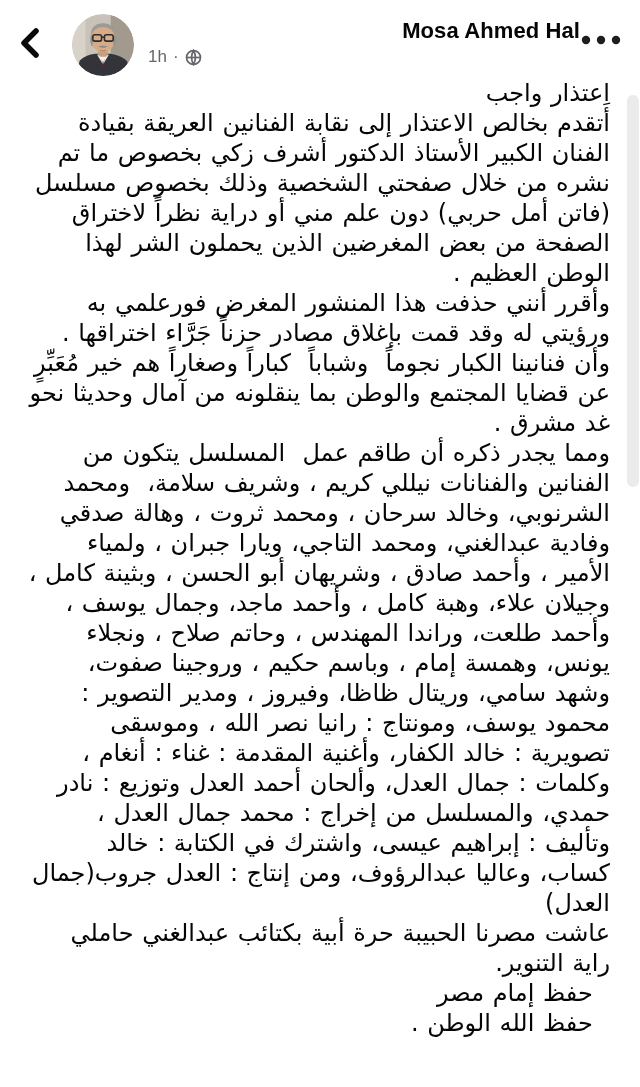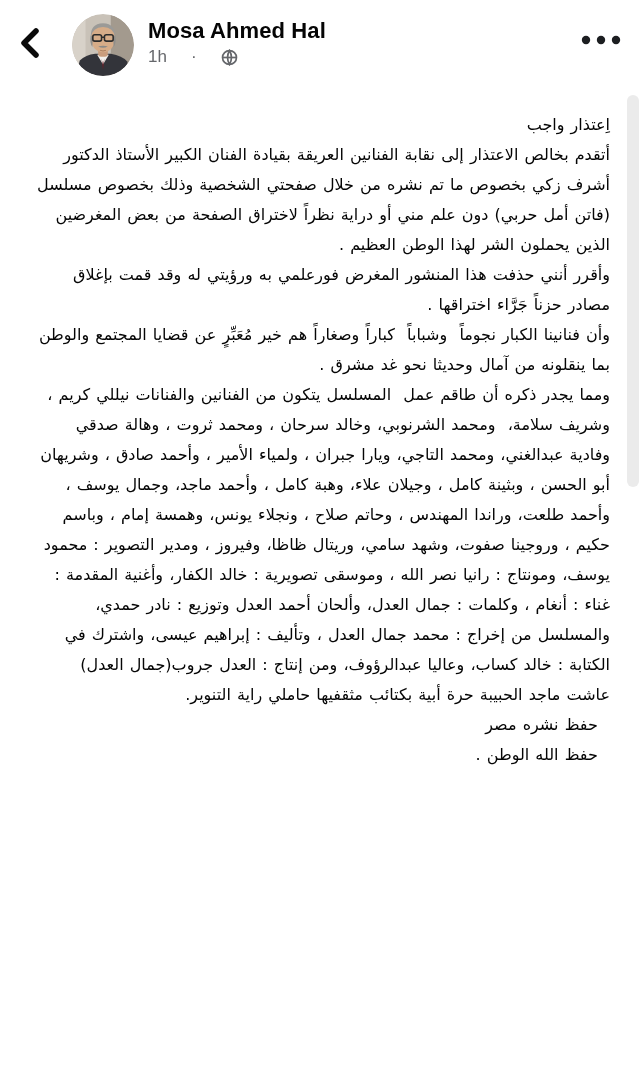--- a/index.html
+++ b/index.html
@@ -43,46 +43,47 @@
     flex: 1 1 auto;
     min-width: 0;
   }
   .profile-name {
     font-family: "Liberation Sans", sans-serif;
     font-size: 22px;
     font-weight: 700;
     color: #050505;
     line-height: 26px;
     letter-spacing: 0.1px;
+    text-align: right;
   }
   .sub-row {
     display: flex;
     align-items: center;
-    gap: 24px;
+    gap: 6px;
     margin-top: 3px;
     font-family: "Liberation Sans", sans-serif;
     font-size: 17px;
     color: #65676b;
   }
   .more-button {
     background: none; border: none; padding: 0;
     margin-top: 22px;
     width: 42px; height: 20px;
     cursor: pointer;
     flex: 0 0 auto;
   }
 
   
   .post-body {
     direction: rtl;
     text-align: right;
     padding: 0 30px 0 28px;
-    margin-top: 32px;
+    margin-top: 0;
     color: #050505;
-    font-size: 16px;
+    font-size: 24px;
     line-height: 30px;
     font-family: "DejaVu Sans", sans-serif;
   }
   .post-body p {
     margin: 0;
     white-space: pre-wrap;
     word-spacing: 1px;
   }
 
   
@@ -168,20 +169,20 @@
     </button>
 
   </header>
 
   <main class="post-body">
       <p>اِعتذار واجب</p>
       <p>أتقدم بخالص الاعتذار إلى نقابة الفنانين العريقة بقيادة الفنان الكبير الأستاذ الدكتور أشرف زكي بخصوص ما تم نشره من خلال صفحتي الشخصية وذلك بخصوص مسلسل (فاتن أمل حربي) دون علم مني أو دراية نظراً لاختراق الصفحة من بعض المغرضين الذين يحملون الشر لهذا الوطن العظيم .</p>
       <p>وأقرر أنني حذفت هذا المنشور المغرض فورعلمي به ورؤيتي له وقد قمت بإغلاق مصادر حزناً جَرَّاء اختراقها .</p>
       <p>وأن فنانينا الكبار نجوماً  وشباباً  كباراً وصغاراً هم خير مُعَبِّرٍ عن قضايا المجتمع والوطن بما ينقلونه من آمال وحديثا نحو غد مشرق .</p>
       <p>ومما يجدر ذكره أن طاقم عمل  المسلسل يتكون من الفنانين والفنانات نيللي كريم ، وشريف سلامة،  ومحمد الشرنوبي، وخالد سرحان ، ومحمد ثروت ، وهالة صدقي  وفادية عبدالغني، ومحمد التاجي، ويارا جبران ، ولمياء الأمير ، وأحمد صادق ، وشريهان أبو الحسن ، وبثينة كامل ، وجيلان علاء، وهبة كامل ، وأحمد ماجد، وجمال يوسف ، وأحمد طلعت، وراندا المهندس ، وحاتم صلاح ، ونجلاء يونس، وهمسة إمام ، وباسم حكيم ، وروجينا صفوت، وشهد سامي، وريتال ظاظا، وفيروز ، ومدير التصوير : محمود يوسف، ومونتاج : رانيا نصر الله ، وموسقى تصويرية : خالد الكفار، وأغنية المقدمة : غناء : أنغام ، وكلمات : جمال العدل، وألحان أحمد العدل وتوزيع : نادر حمدي، والمسلسل من إخراج : محمد جمال العدل ، وتأليف : إبراهيم عيسى، واشترك في الكتابة : خالد كساب، وعاليا عبدالرؤوف، ومن إنتاج : العدل جروب(جمال العدل)</p>
-      <p>عاشت ماجد الحبيبة حرة أبية بكتائب مثقفيها حاملي راية التنوير.</p>
-      <p>  حفظ نشره مصر</p>
+      <p>عاشت مصرنا الحبيبة حرة أبية بكتائب عبدالغني حاملي راية التنوير.</p>
+      <p>  حفظ إمام مصر</p>
       <p>  حفظ الله الوطن .</p>
     </main>
 
   <div class="scrollbar-thumb"></div>
 
 </div>
 
 </body></html>

